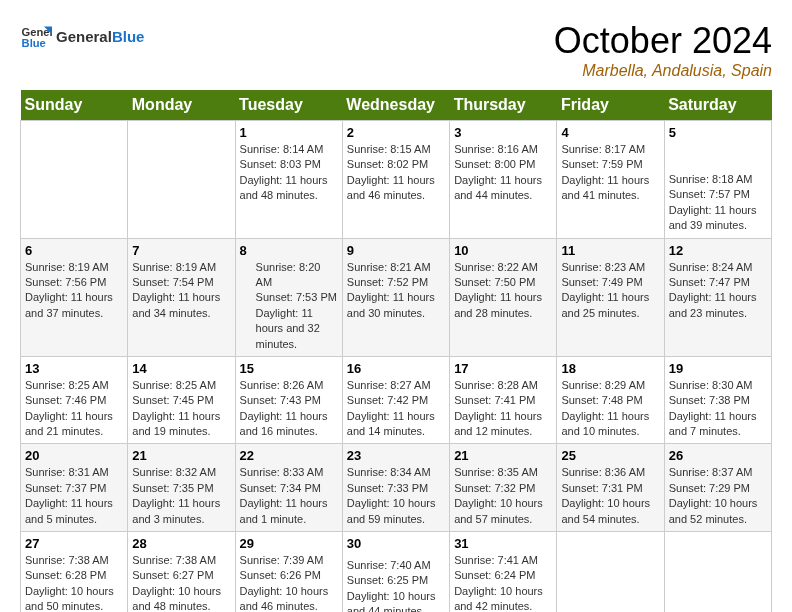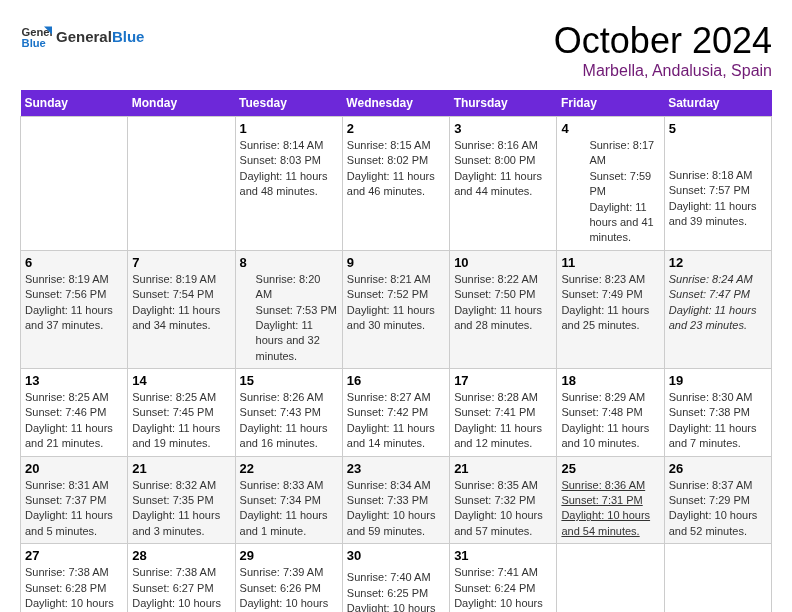--- a/index.html
+++ b/index.html
@@ -28,34 +28,35 @@
     .title-block {
       text-align: right;
     }
     .month-title {
       font-size: 36px;
       font-weight: 300;
       color: #000000;
     }
     .location {
       font-size: 16px;
-      color: #701a75;
+      color: #a16207;
+      font-style: italic;
     }
     table {
       width: 100%;
       border-collapse: collapse;
       font-size: 11px;
     }
     th {
-      background-color: #6d28d9;
+      background-color: #4d7c0f;
       color: #fff;
       padding: 6px 4px;
       text-align: left;
       font-weight: bold;
-      font-size: 12px;
+      font-size: 16px;
     }
     td {
       border: 1px solid #ccc;
       vertical-align: top;
       padding: 4px;
       width: calc(100% / 7);
       height: 80px;
     }
     tr:nth-child(even) td {
       background-color: #f5f5f5;
@@ -123,21 +124,21 @@
 Daylight: 11 hours and 46 minutes.</div>
         </td>
         <td>
           <span class="day-number">3</span>
           <div class="day-info" style="white-space: pre-line;">Sunrise: 8:16 AM
 Sunset: 8:00 PM
 Daylight: 11 hours and 44 minutes.</div>
         </td>
         <td>
           <span class="day-number">4</span>
-          <div class="day-info" style="white-space: pre-line; margin-left: 28px;">Sunrise: 8:17 AM
+          <div class="day-info" style="white-space: pre-line;">Sunrise: 8:17 AM
 Sunset: 7:59 PM
 Daylight: 11 hours and 41 minutes.</div>
         </td>
         <td>
           <span class="day-number">5</span>
           <div class="day-info" style="white-space: pre-line; margin-top: 32px;">Sunrise: 8:18 AM
 Sunset: 7:57 PM
 Daylight: 11 hours and 39 minutes.</div>
         </td>
       </tr>
@@ -173,21 +174,21 @@
 Daylight: 11 hours and 28 minutes.</div>
         </td>
         <td>
           <span class="day-number">11</span>
           <div class="day-info" style="white-space: pre-line;">Sunrise: 8:23 AM
 Sunset: 7:49 PM
 Daylight: 11 hours and 25 minutes.</div>
         </td>
         <td>
           <span class="day-number">12</span>
-          <div class="day-info" style="white-space: pre-line; font-style: italic;">Sunrise: 8:24 AM
+          <div class="day-info" style="white-space: pre-line;">Sunrise: 8:24 AM
 Sunset: 7:47 PM
 Daylight: 11 hours and 23 minutes.</div>
         </td>
       </tr>
       <tr>
         <td>
           <span class="day-number">13</span>
           <div class="day-info" style="white-space: pre-line;">Sunrise: 8:25 AM
 Sunset: 7:46 PM
 Daylight: 11 hours and 21 minutes.</div>
@@ -255,21 +256,21 @@
 Daylight: 10 hours and 59 minutes.</div>
         </td>
         <td>
           <span class="day-number">21</span>
           <div class="day-info" style="white-space: pre-line;">Sunrise: 8:35 AM
 Sunset: 7:32 PM
 Daylight: 10 hours and 57 minutes.</div>
         </td>
         <td>
           <span class="day-number">25</span>
-          <div class="day-info" style="white-space: pre-line; text-decoration: underline;">Sunrise: 8:36 AM
+          <div class="day-info" style="white-space: pre-line;">Sunrise: 8:36 AM
 Sunset: 7:31 PM
 Daylight: 10 hours and 54 minutes.</div>
         </td>
         <td>
           <span class="day-number">26</span>
           <div class="day-info" style="white-space: pre-line;">Sunrise: 8:37 AM
 Sunset: 7:29 PM
 Daylight: 10 hours and 52 minutes.</div>
         </td>
       </tr>

